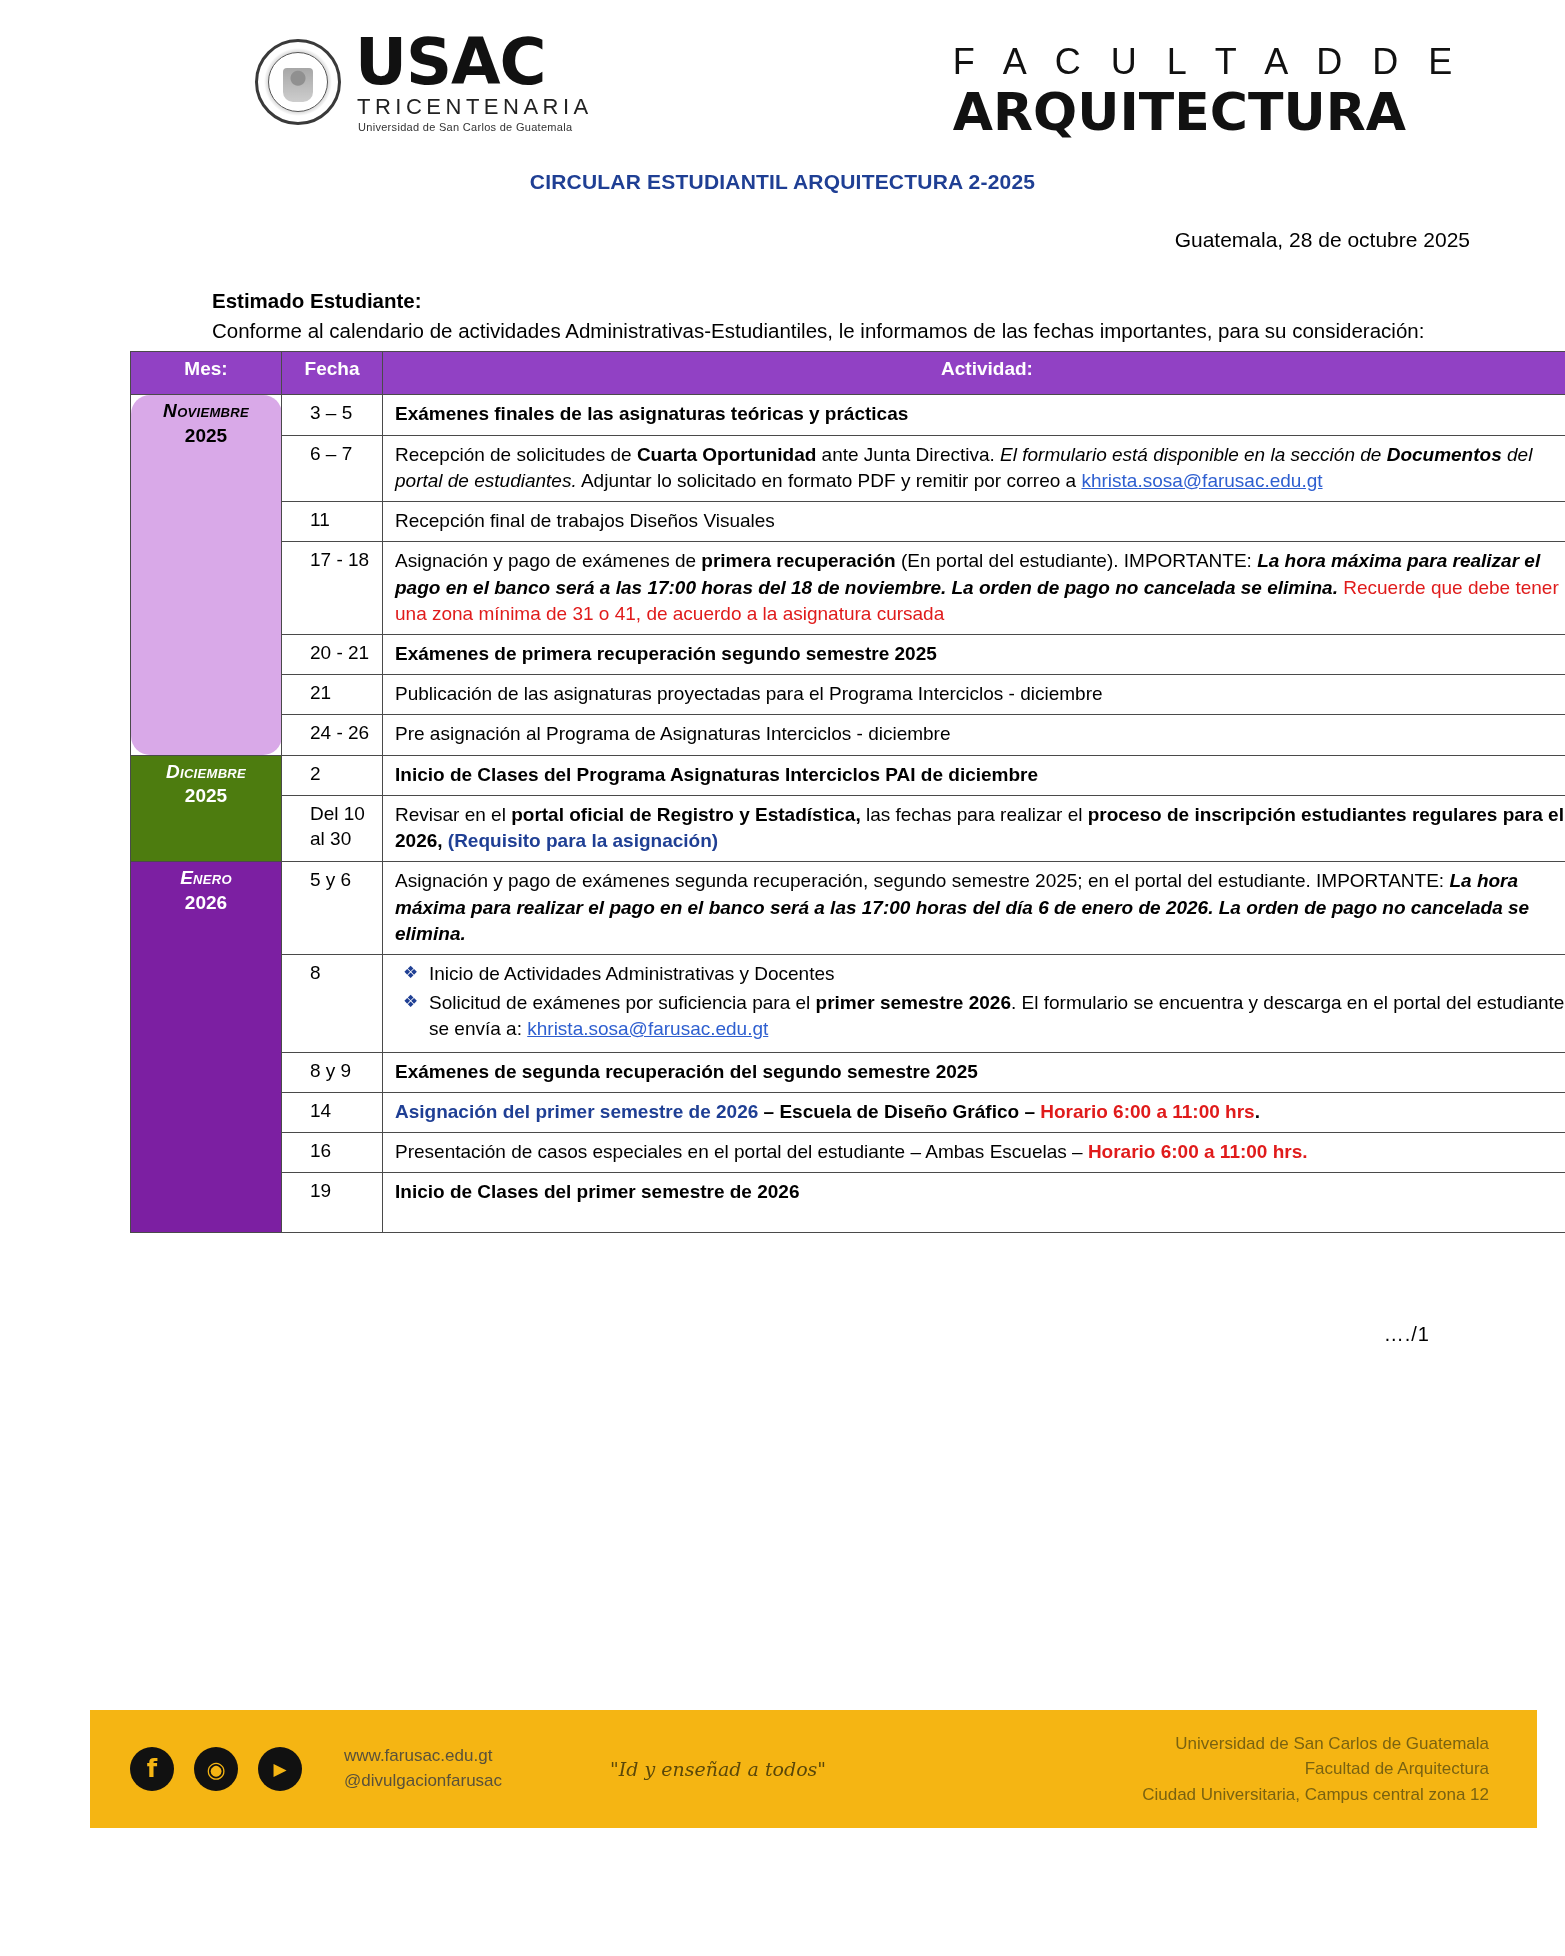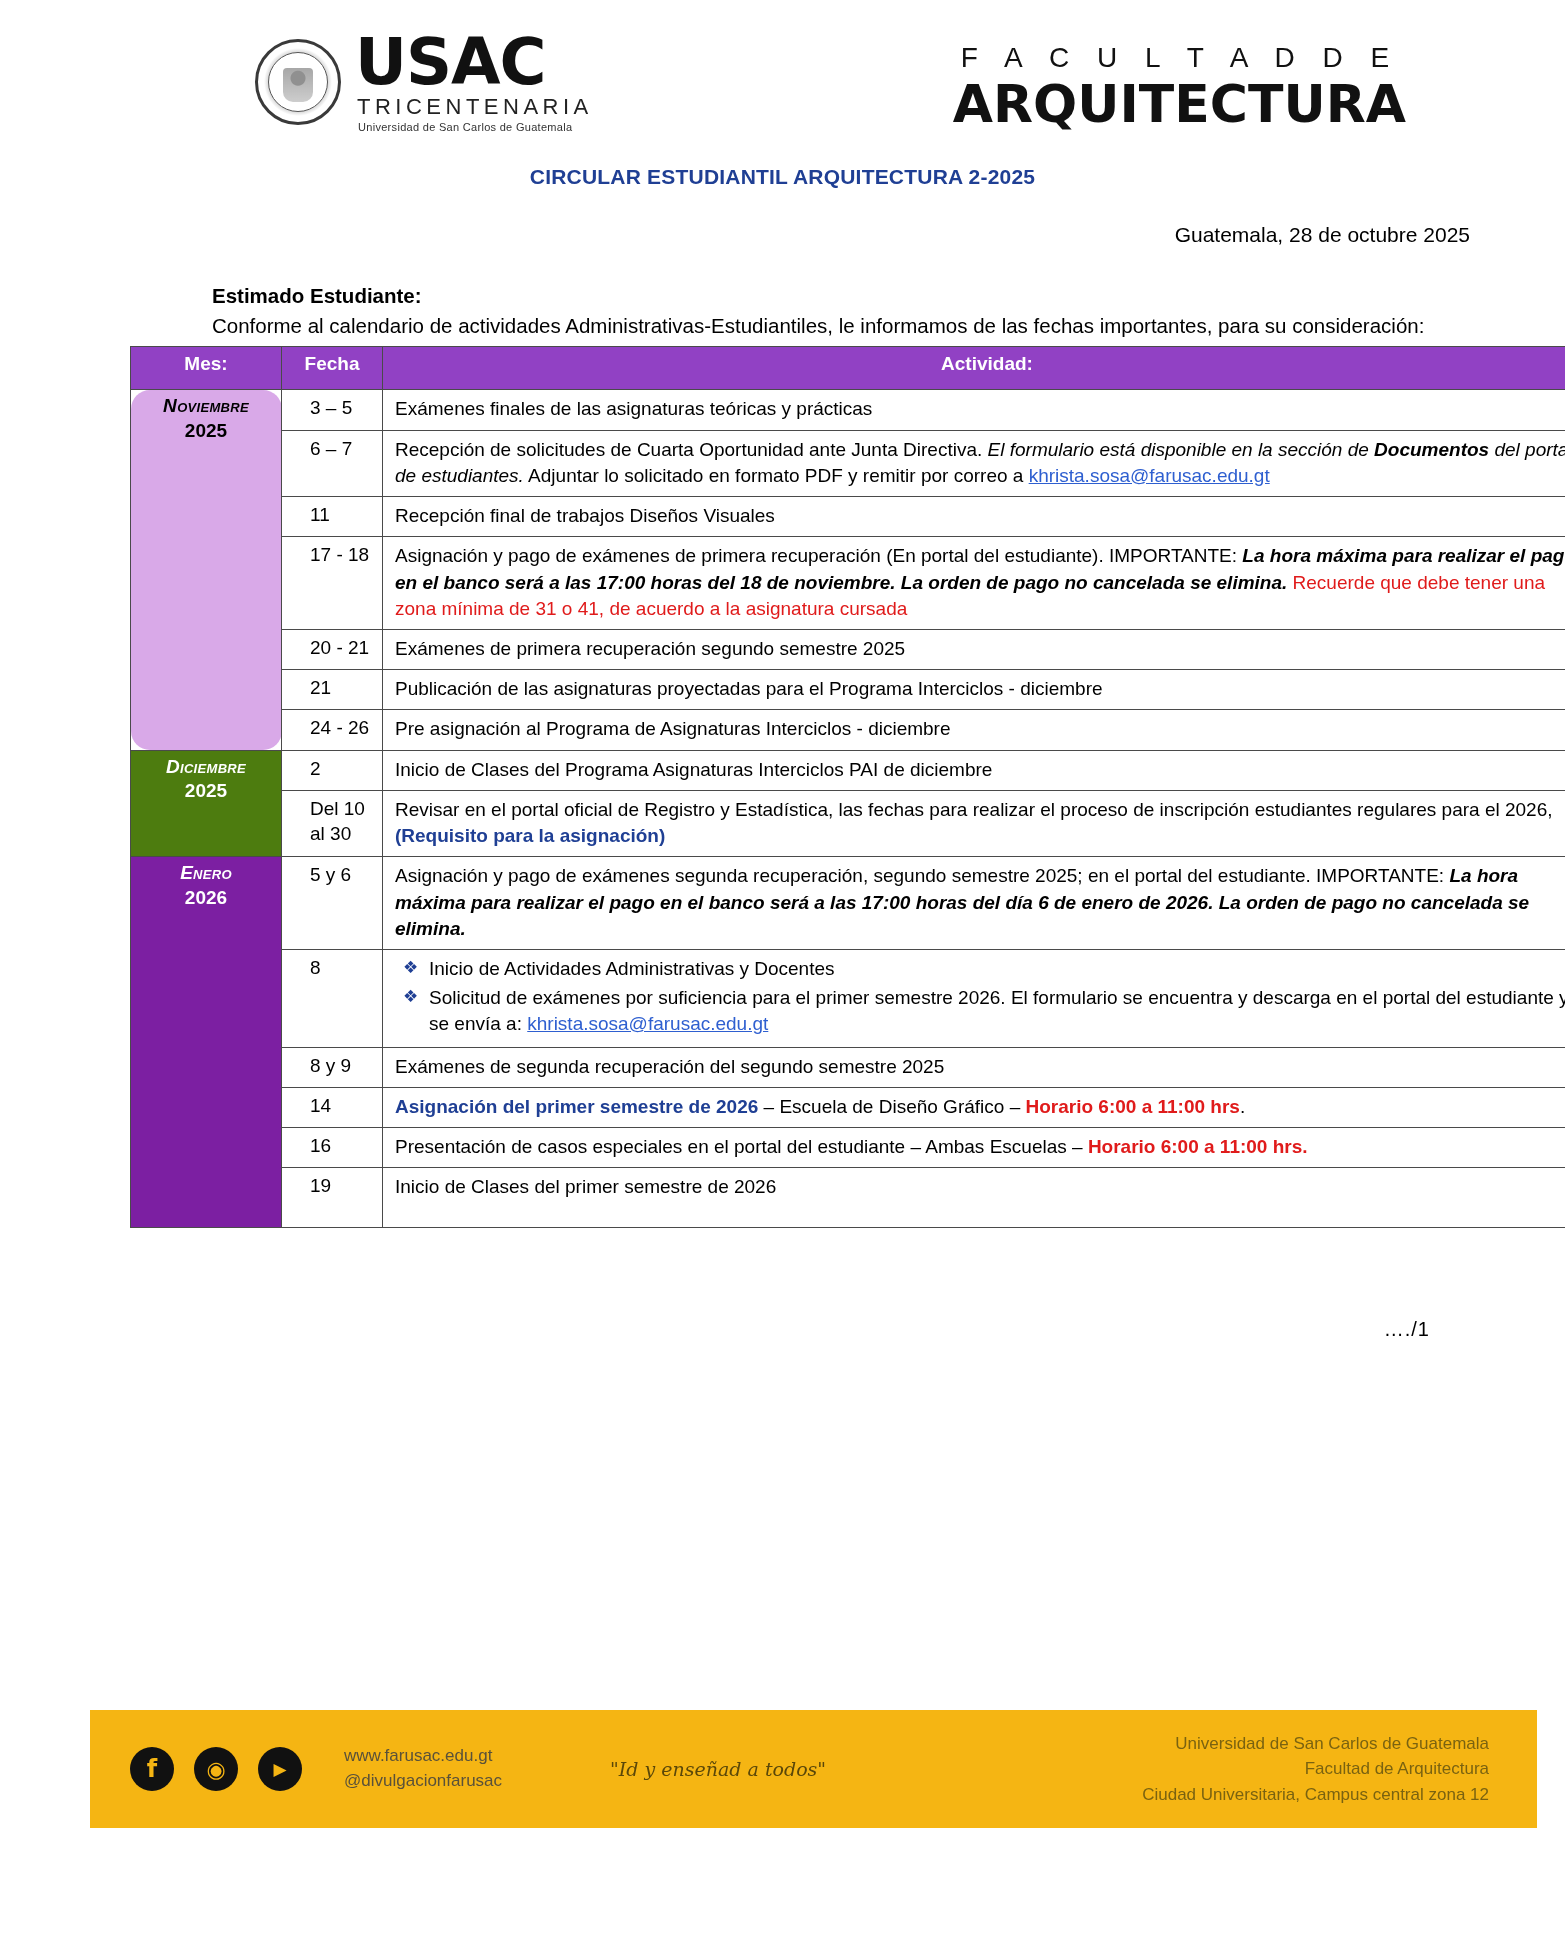--- a/index.html
+++ b/index.html
@@ -97,25 +97,24 @@
     margin-left: 3px;
   }
   .fac-block {
     margin-left: 360px;
     text-align: left;
     line-height: 1;
     padding-top: 14px;
   }
   .fac-top {
     font-family: "Liberation Sans", sans-serif;
-    font-size: 28px;
+    font-size: 36px;
     letter-spacing: 10px;
     color: #111111;
     display: block;
-    margin-left: 8px;
   }
   .fac-main {
     font-family: "DejaVu Sans", sans-serif;
     font-weight: bold;
     font-size: 52px;
     letter-spacing: 0px;
     color: #111111;
     display: block;
     margin-top: 6px;
   }
@@ -206,21 +205,21 @@
     font-size: 19px;
     padding: 6px 8px 6px 28px;
     line-height: 1.3;
   }
   td.act {
     font-size: 19px;
     padding: 6px 10px 7px 12px;
     line-height: 1.38;
     text-align: left;
   }
-  td.act b { font-weight: normal; }
+  td.act b { font-weight: bold; }
   td.act i { font-style: italic; }
   .bi { font-weight: bold; font-style: italic; }
   .red { color: #e01b1b; }
   .redb { color: #e01b1b; font-weight: bold; }
   .blue { color: #1f3f94; font-weight: bold; }
   .link {
     color: #2e5fd0;
     text-decoration: underline;
   }
   ul.bullets {

